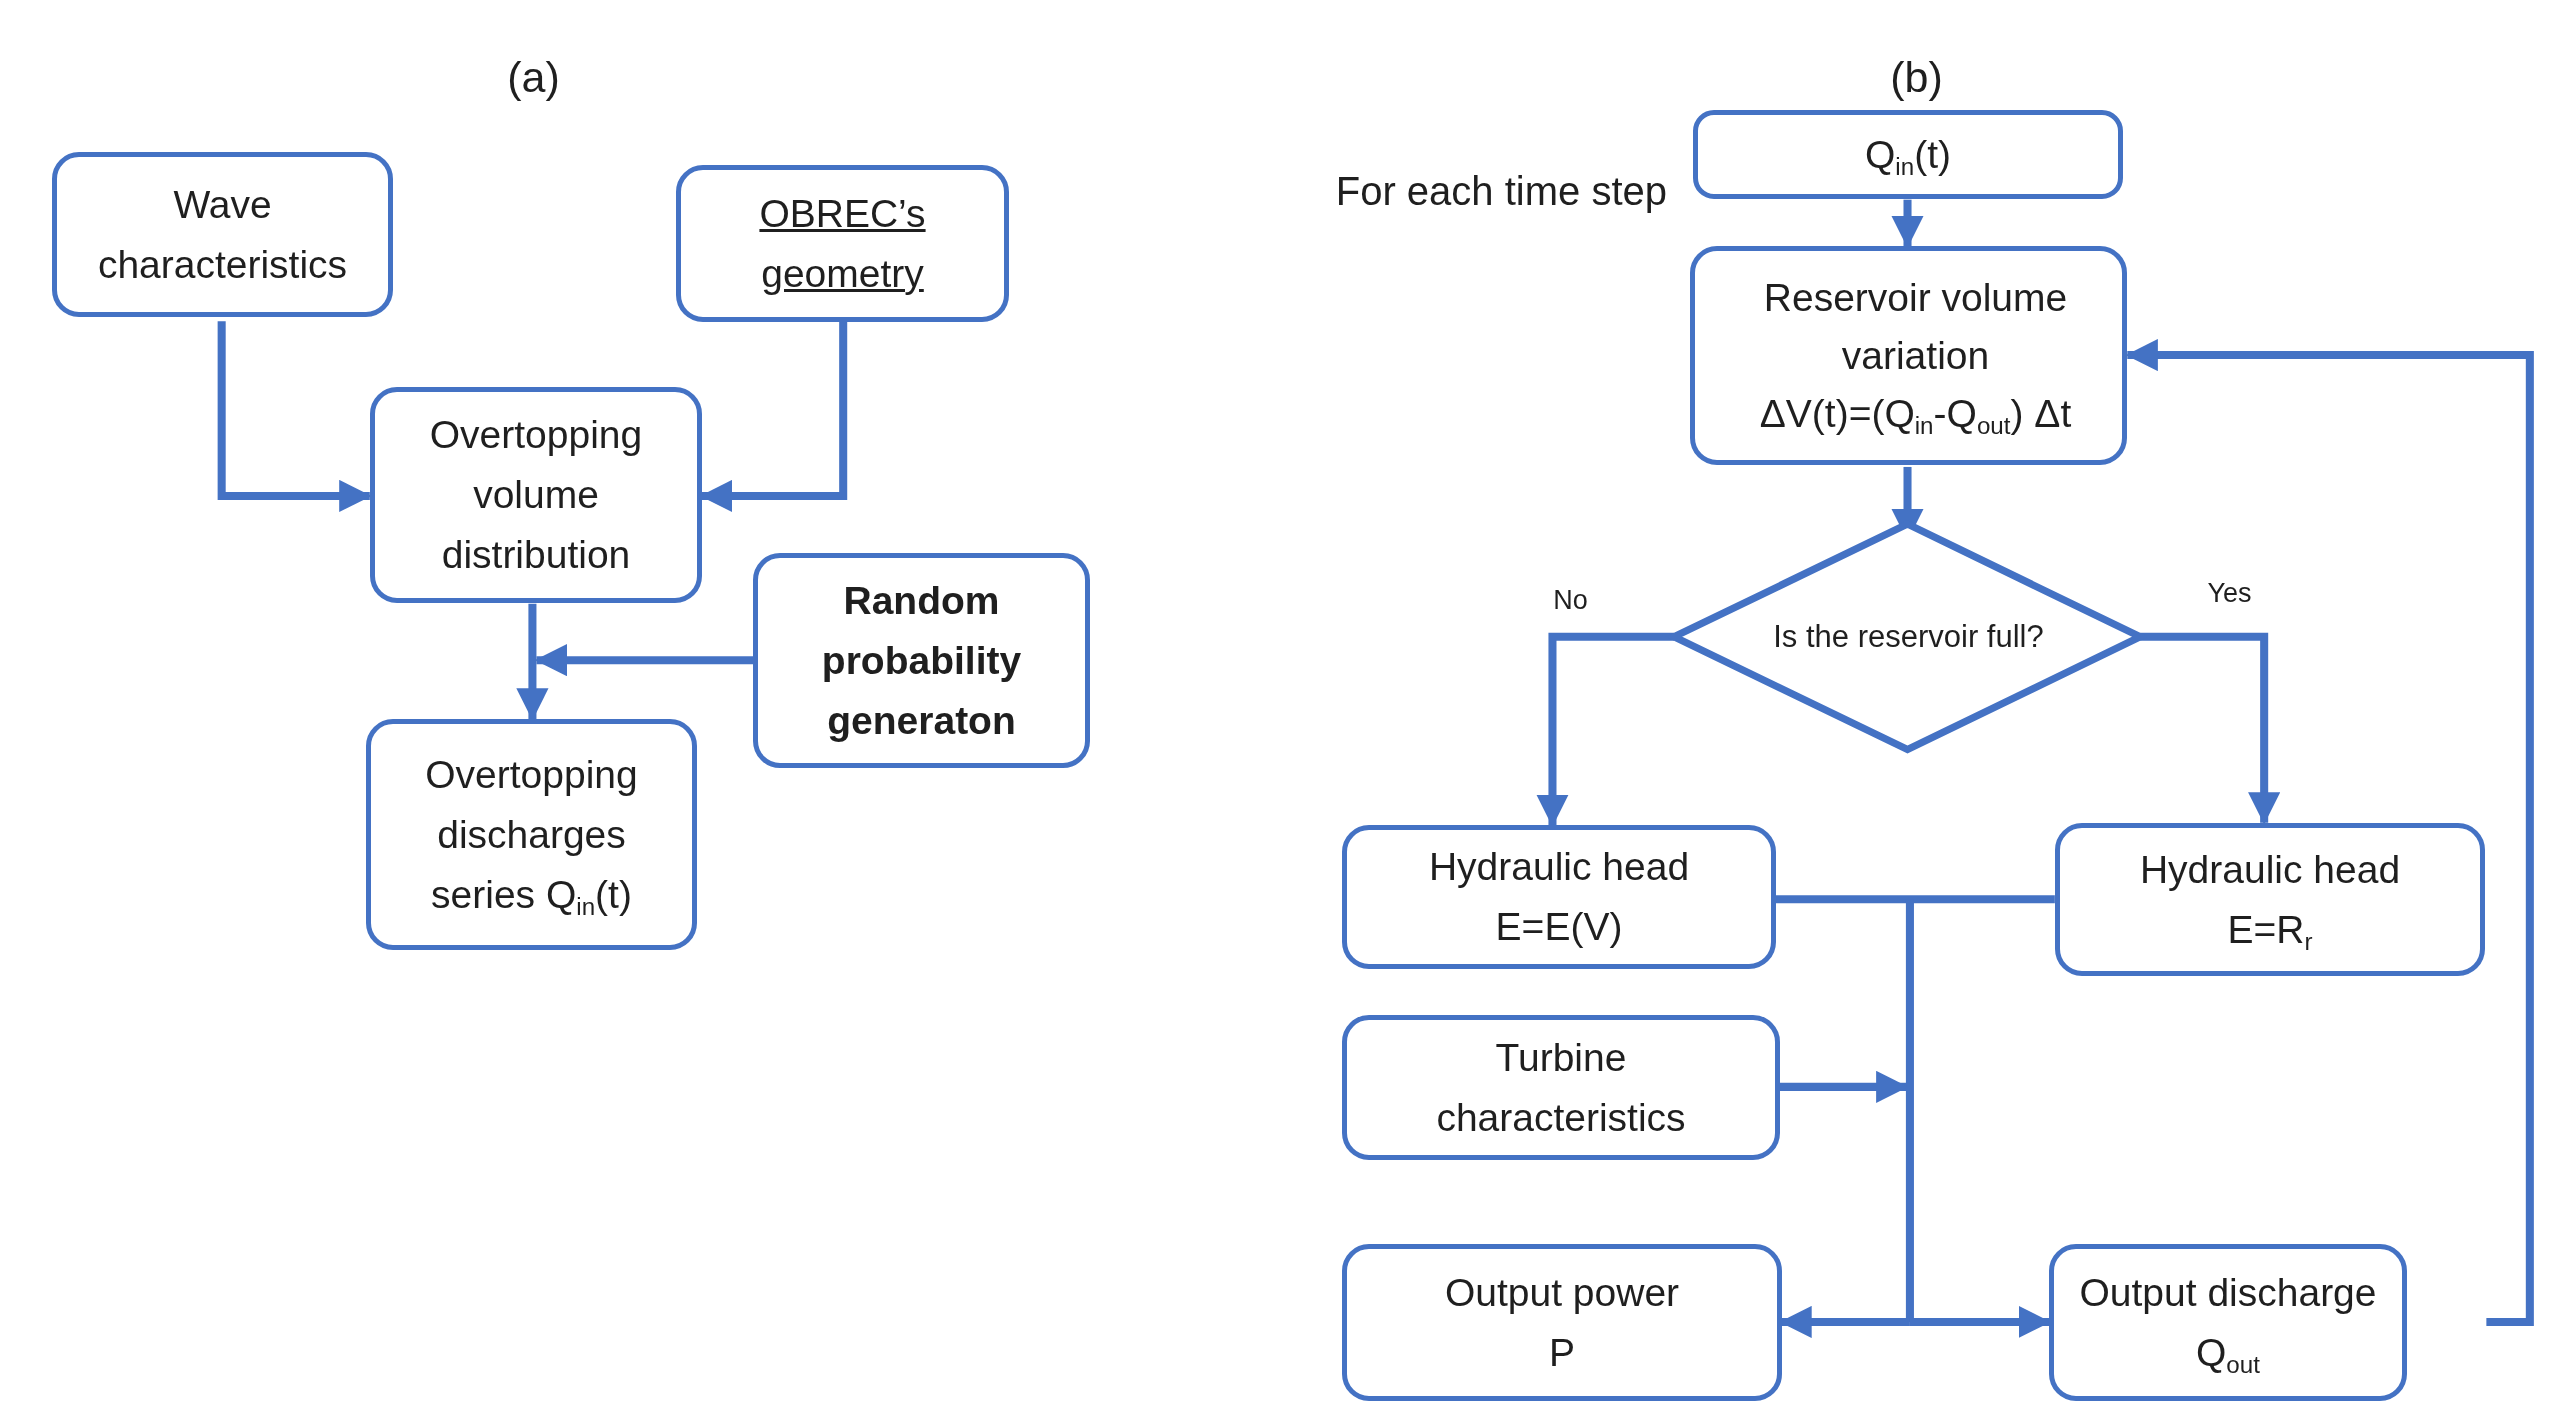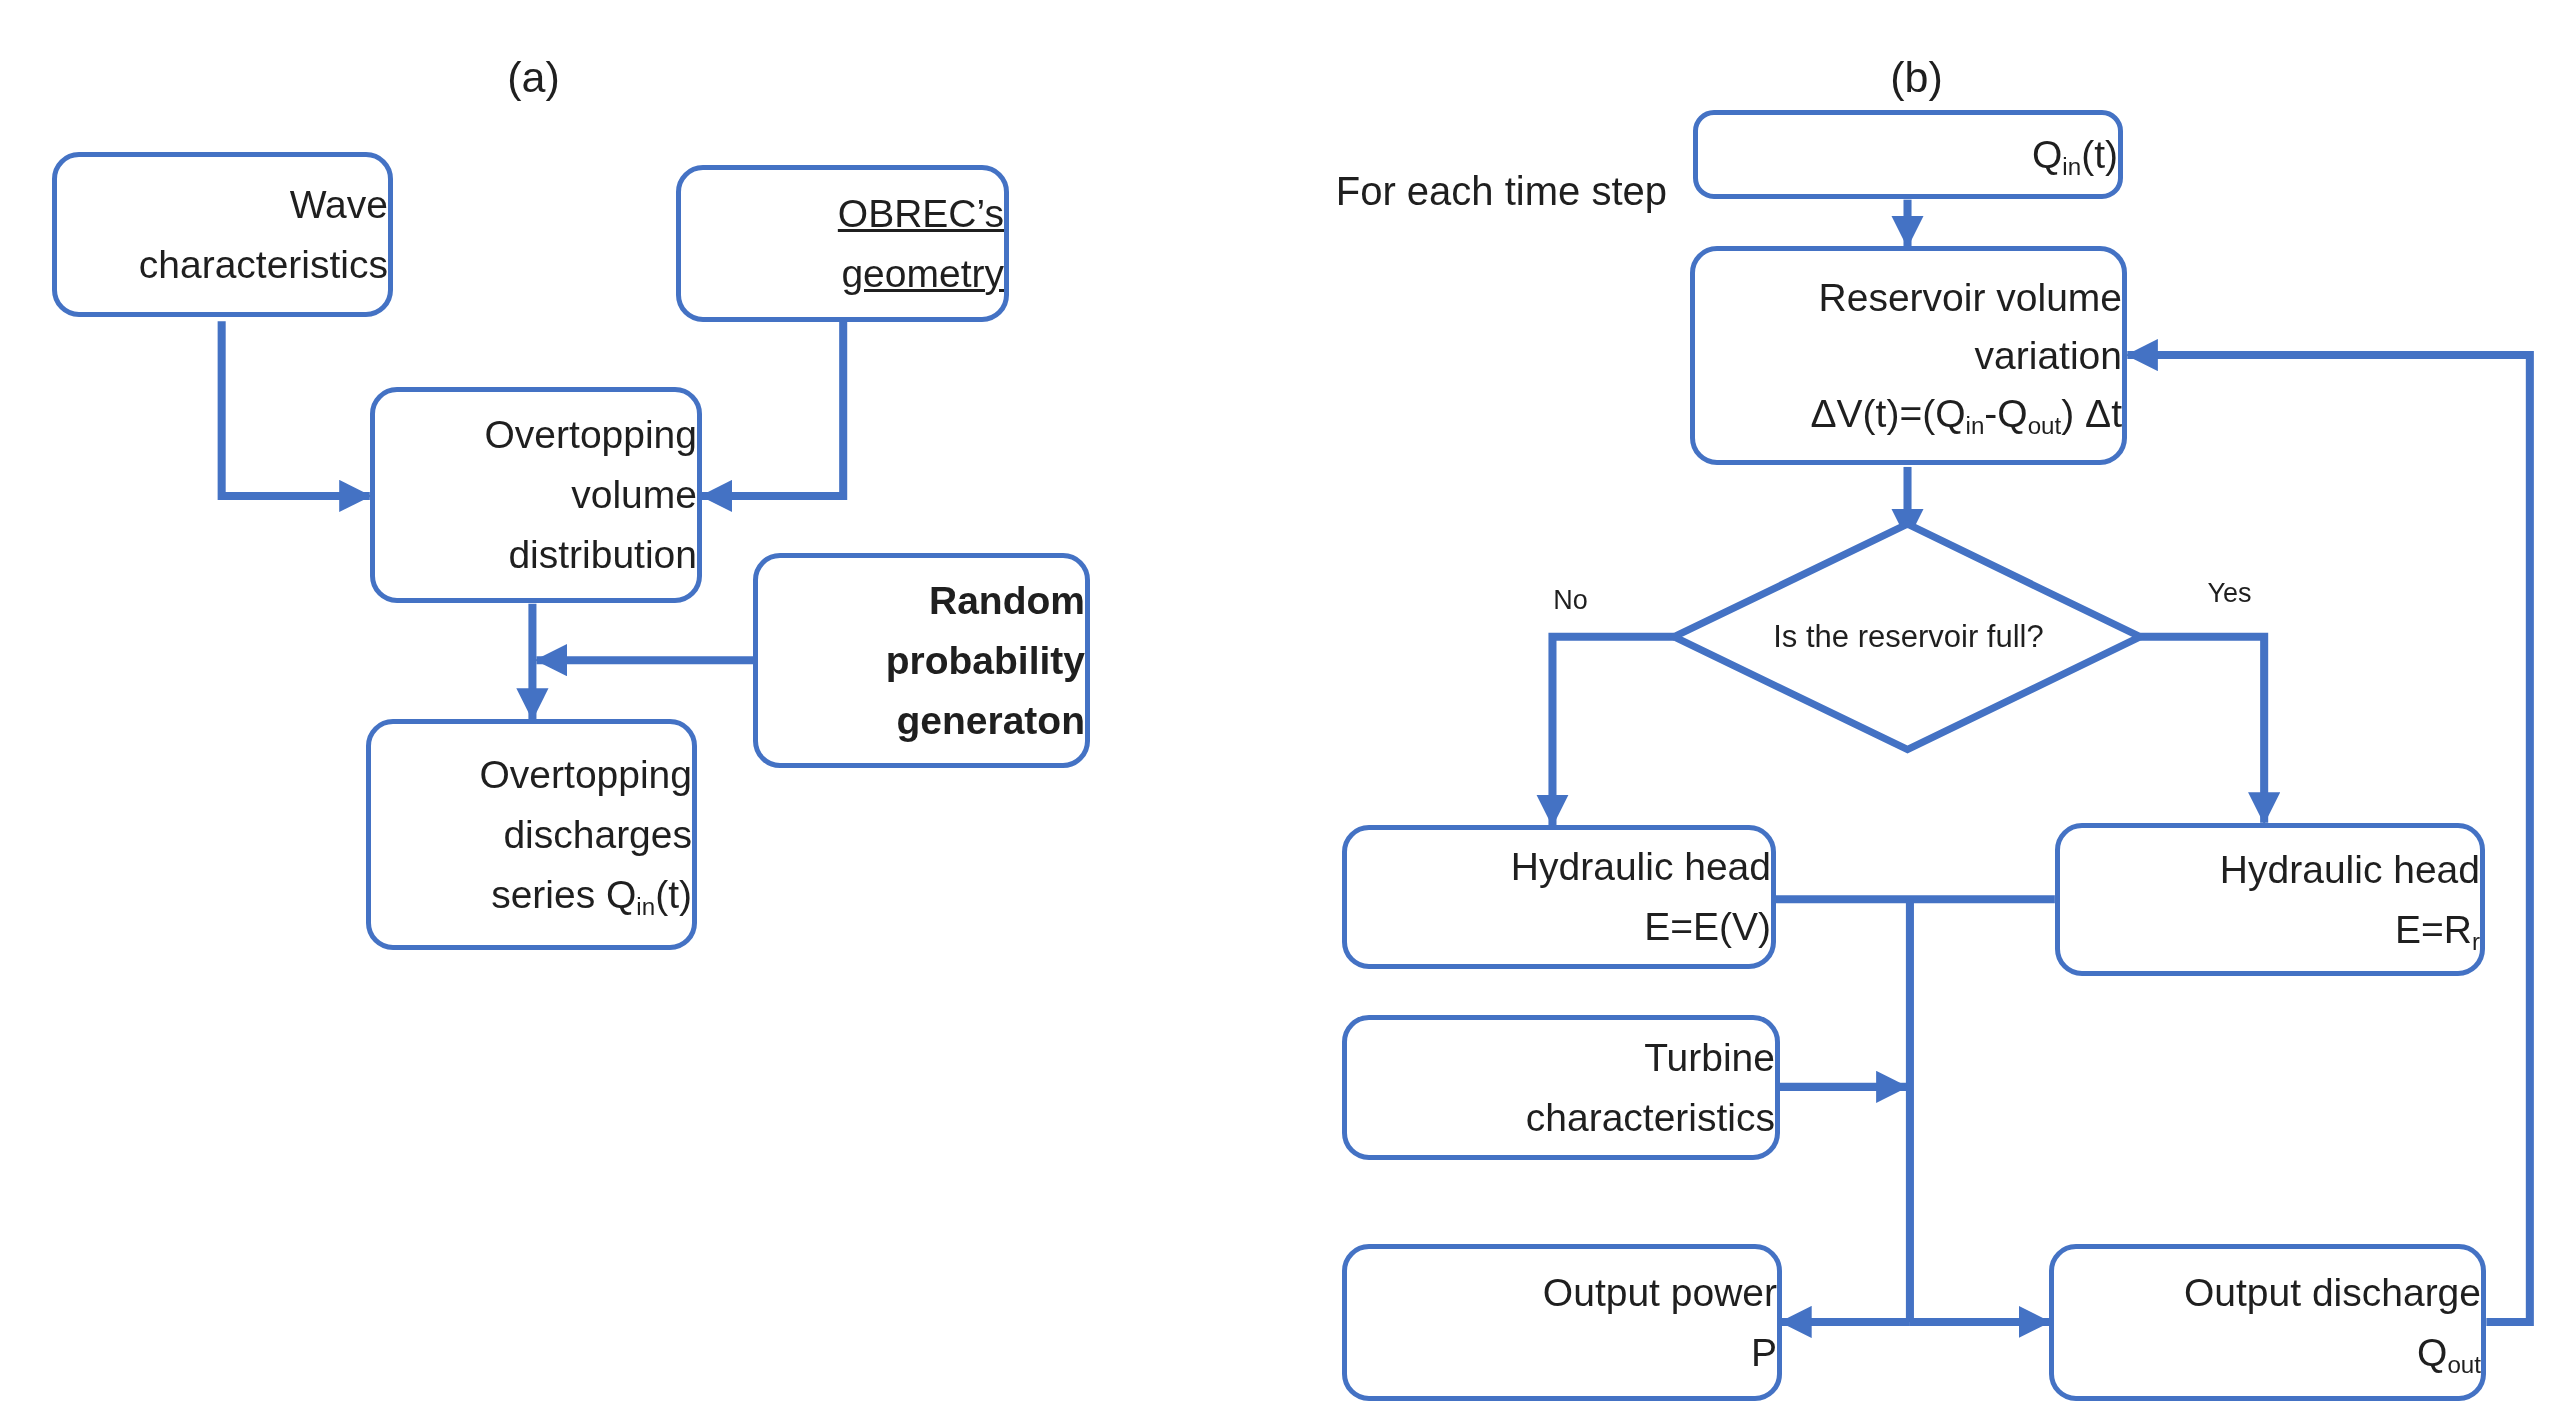--- a/index.html
+++ b/index.html
@@ -15,21 +15,21 @@
     position:absolute;left:0;top:0;width:2576px;height:1425px;
     color:var(--line,#4472C4);
   }
   .box{
     position:absolute;
     box-sizing:border-box;
     border:5.6px solid var(--line,#4472C4);
     border-radius:27px;
     background:#ffffff;
     display:flex;flex-direction:column;
-    align-items:flex-end;justify-content:center;
+    align-items:center;justify-content:center;
     text-align:center;
     font-size:39px;line-height:60px;
     color:var(--text,#1f1f1f);
   }
   .box .bl{white-space:nowrap;}
   sub{font-size:0.62em;vertical-align:-0.28em;line-height:0;}
   .freetext{
     position:absolute;
     font-size:27px;line-height:48px;
     color:var(--text,#1f1f1f);
@@ -141,20 +141,20 @@
     <div class="box" style="left:1342px;top:1015px;width:438px;height:145px;">
         <div class="bl">Turbine</div>
         <div class="bl">characteristics</div>
       </div>
 
     <div class="box" style="left:1342px;top:1244px;width:440px;height:157px;">
         <div class="bl">Output power</div>
         <div class="bl">P</div>
       </div>
 
-    <div class="box" style="left:2049px;top:1244px;width:437px;height:157px;">
+    <div class="box" style="left:2049px;top:1244px;width:358px;height:157px;">
         <div class="bl">Output discharge</div>
         <div class="bl">Q<sub>out</sub></div>
       </div>
   </div>
 
 </div>
 
 
 </body></html>

